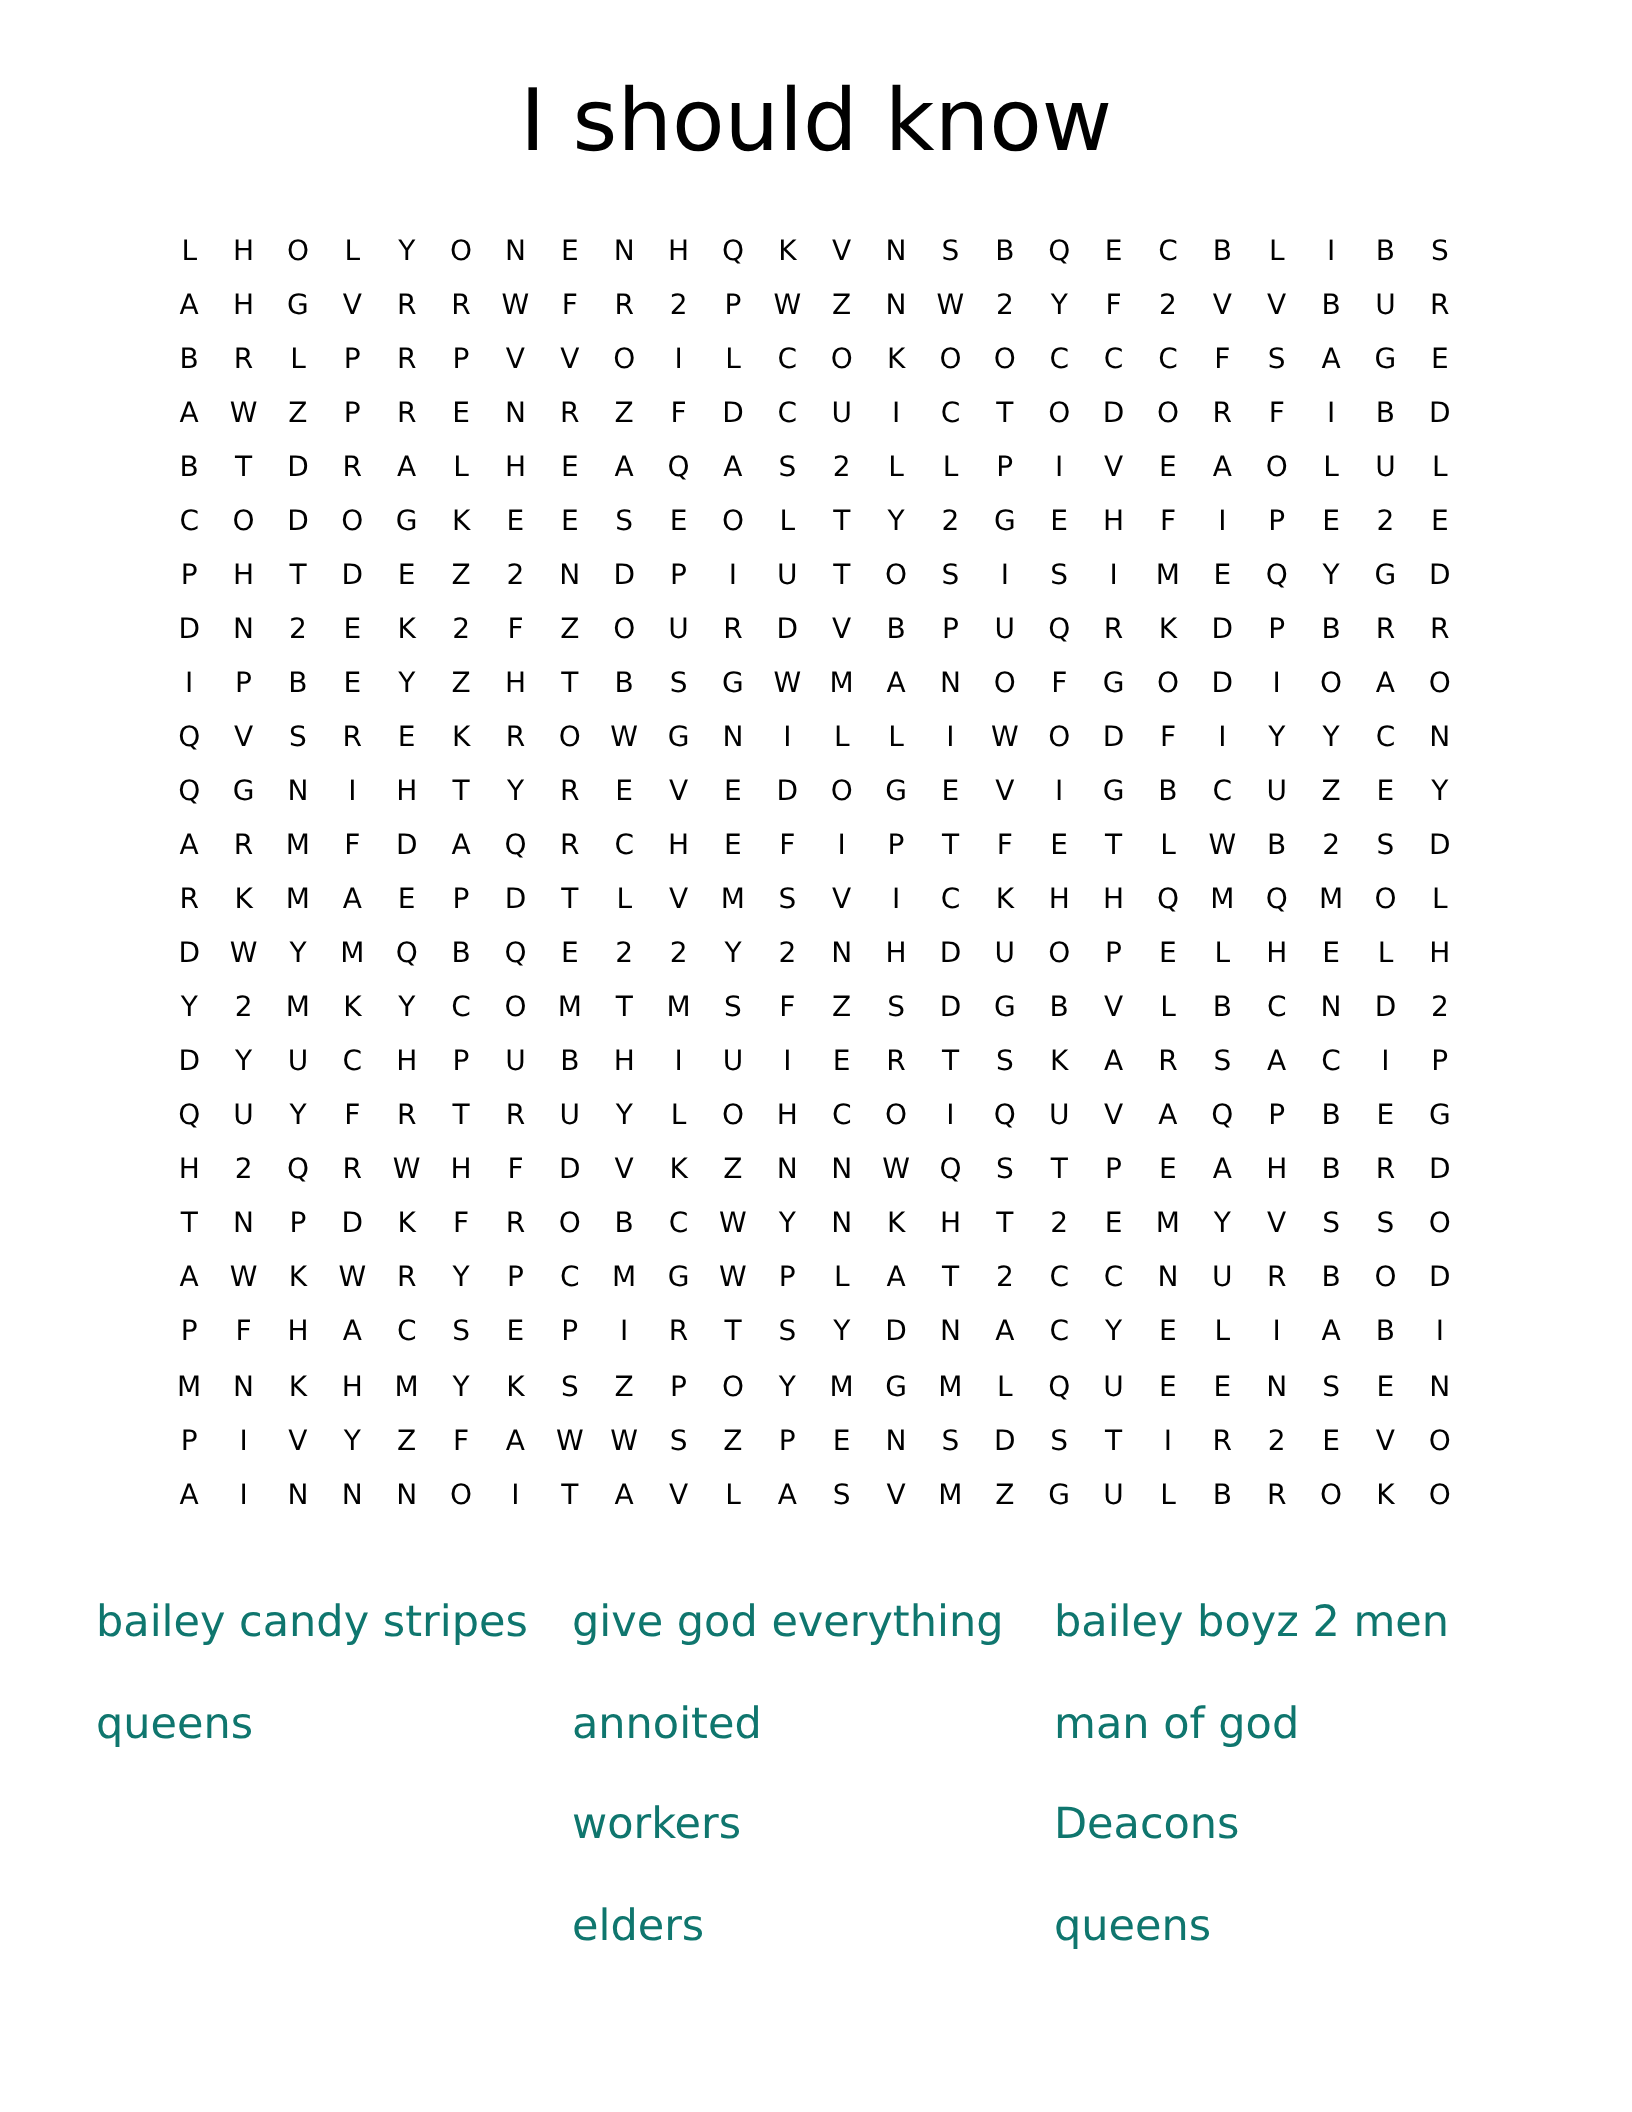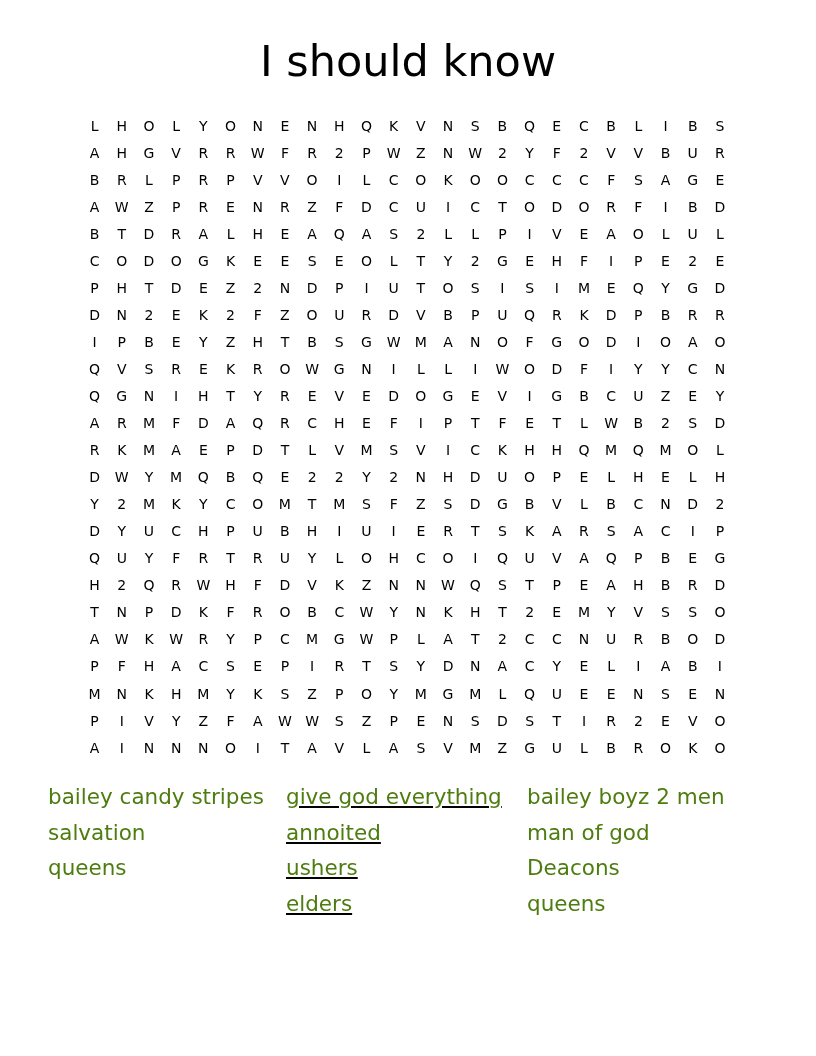--- a/index.html
+++ b/index.html
@@ -50,28 +50,29 @@
     top: 779px;
     left: 0;
     width: 816px;
     height: 180px;
   }
   .word-col {
     position: absolute;
     top: 0;
   }
   .word-col-1 { left: 48px; }
-  .word-col-2 { left: 286px; text-decoration: underline; }
+  .word-col-2 { left: 286px; }
   .word-col-3 { left: 527px; }
   .word {
     font-size: 21.5px;
     font-weight: 500;
     line-height: 35.6px;
     white-space: nowrap;
-    color: #4d7c0f;
+    color: #0f766e;
+    margin-top: 15px;
   }
 </style>
 </head>
 <body>
 
 <div class="page">
 
   <h1 class="title">I should know</h1>
 
   <div class="grid">
@@ -649,27 +650,26 @@
       <div class="cell">B</div>
       <div class="cell">R</div>
       <div class="cell">O</div>
       <div class="cell">K</div>
       <div class="cell">O</div>
     </div>
 
   <div class="word-list">
     <div class="word-col word-col-1">
         <div class="word">bailey candy stripes</div>
-        <div class="word">salvation</div>
         <div class="word">queens</div>
       </div>
     <div class="word-col word-col-2">
         <div class="word">give god everything</div>
         <div class="word">annoited</div>
-        <div class="word">ushers</div>
+        <div class="word">workers</div>
         <div class="word">elders</div>
       </div>
     <div class="word-col word-col-3">
         <div class="word">bailey boyz 2 men</div>
         <div class="word">man of god</div>
         <div class="word">Deacons</div>
         <div class="word">queens</div>
       </div>
   </div>
 

